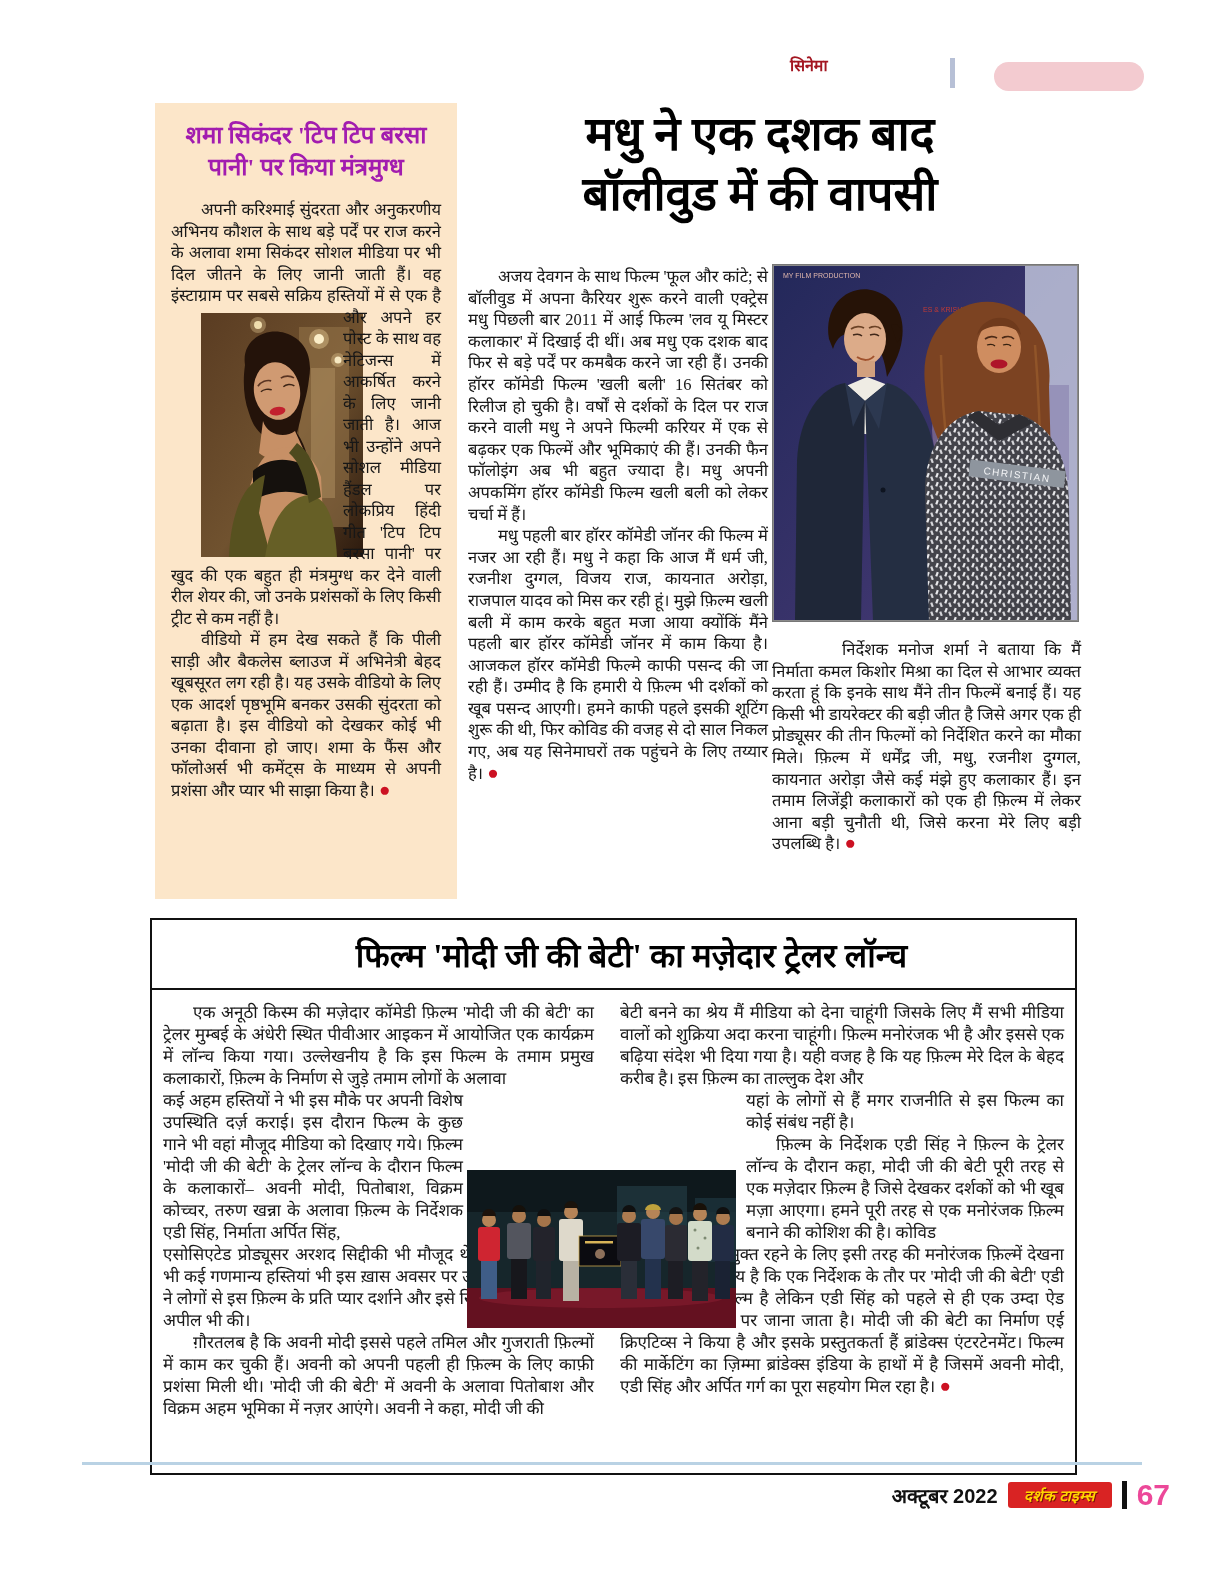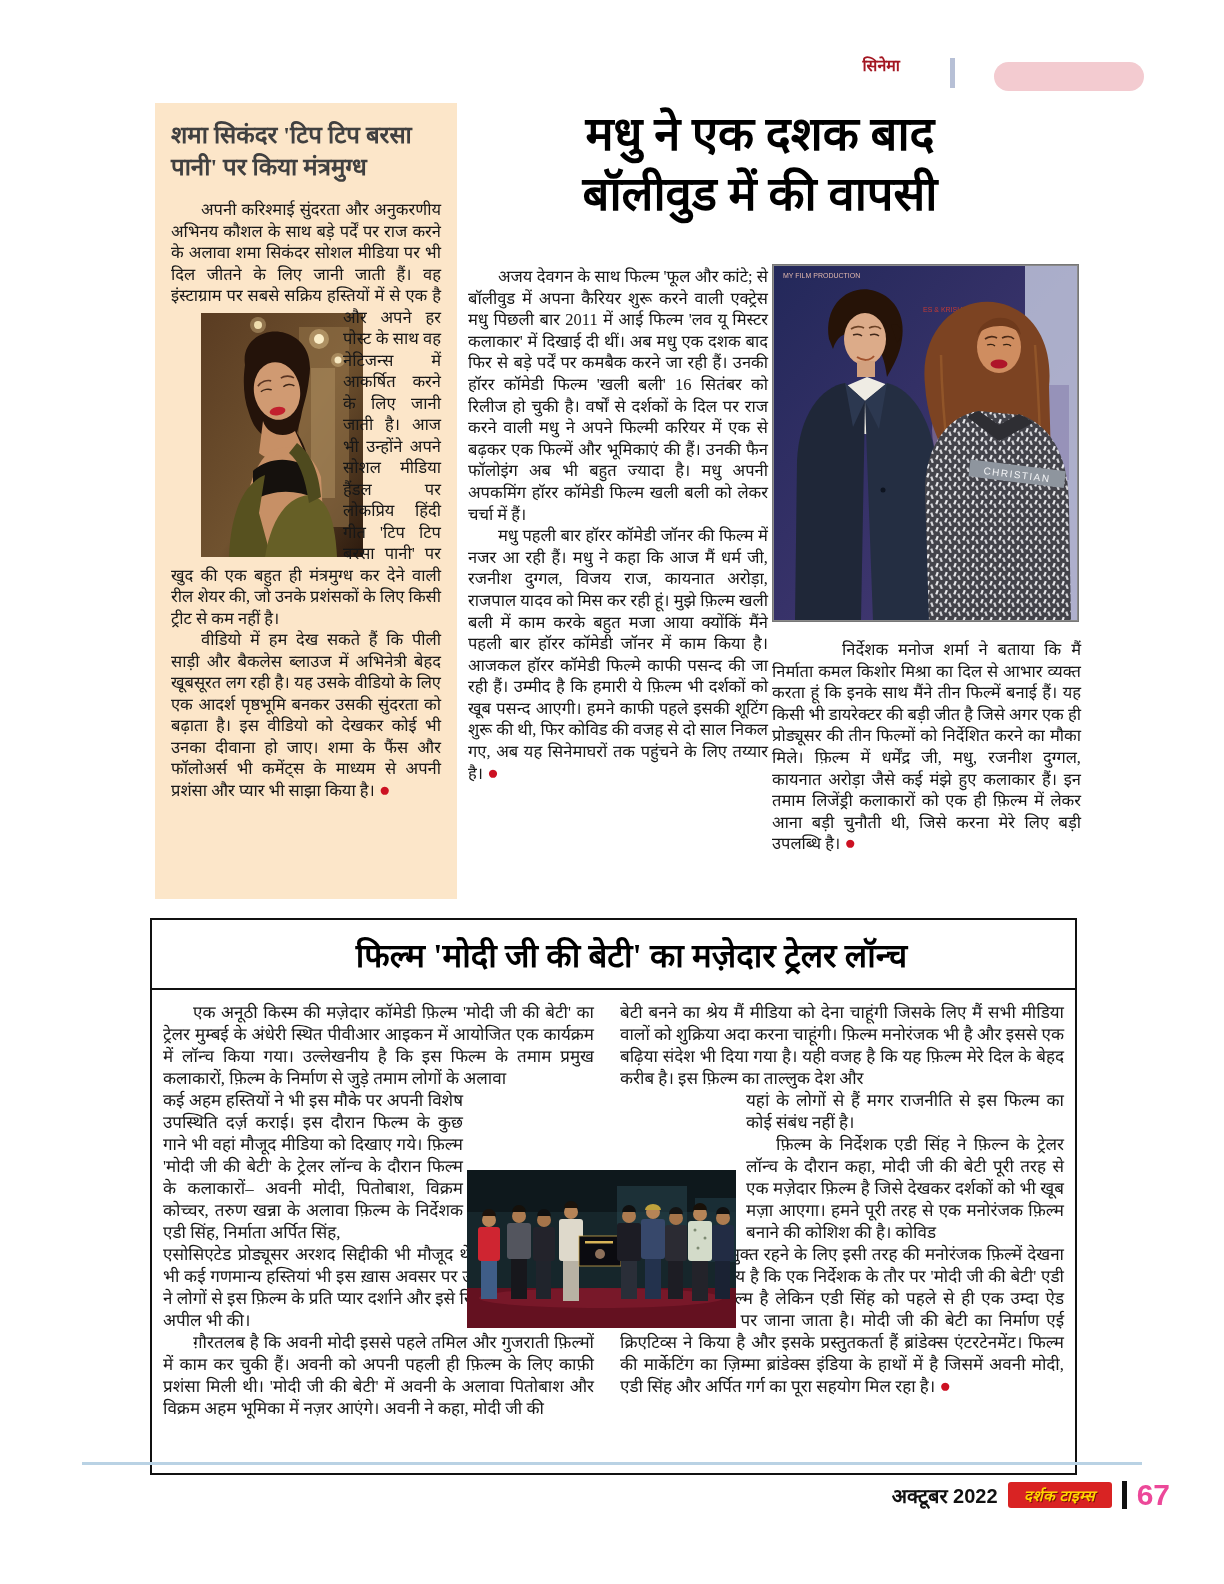--- a/index.html
+++ b/index.html
@@ -3,29 +3,29 @@
 <meta charset="utf-8">
 <style>
   html,body{margin:0;padding:0;background:#e8e8e8;}
   .page{position:relative;width:1224px;height:1584px;background:#ffffff;overflow:hidden;
         font-family:"Liberation Serif","DejaVu Serif",serif;color:#171717;margin:0 auto;}
   p{margin:0;}
   .j{text-align:justify;}
   .ind{text-indent:30px;}
 
   
-  .section-label{position:absolute;left:750px;top:54px;width:150px;text-align:right;
+  .section-label{position:absolute;left:790px;top:54px;width:150px;
 romancial    font-size:27px;font-weight:bold;color:#a31621;}
   .mast-bar{position:absolute;left:950px;top:58px;width:5px;height:30px;background:#b7c0d6;}
   .mast-pill{position:absolute;left:994px;top:62px;width:150px;height:29px;border-radius:15px;background:#f3cbd0;}
 
   
   .sidebar-box{position:absolute;left:155px;top:103px;width:302px;height:796px;
                background:#fce6c9;box-sizing:border-box;padding:14px 16px;}
-  .sidebar-headline{font-size:24px;line-height:32px;font-weight:bold;color:#404040;margin:2px 0 16px;}
+  .sidebar-headline{font-size:24px;line-height:32px;font-weight:bold;text-align:center;color:#a21caf;margin:2px 0 16px;}
   .sidebar-body{font-size:16.5px;line-height:21.5px;}
   .side-photo{float:left;width:162px;height:244px;margin:6px 10px 4px 0;display:inline-block;}
 
   
   .main-headline{position:absolute;left:430px;top:104px;width:660px;text-align:center;
                  font-size:47px;line-height:60px;font-weight:bold;color:#000000;}
   .main-left{position:absolute;left:468px;top:266px;width:300px;font-size:16.5px;line-height:21.6px;}
   .main-right{position:absolute;left:772px;top:264px;width:309px;}
   .main-photo{width:305px;height:356px;border:1px solid #777;}
   .main-right-text{margin-top:13px;font-size:16.5px;line-height:21.6px;text-indent:70px;}

